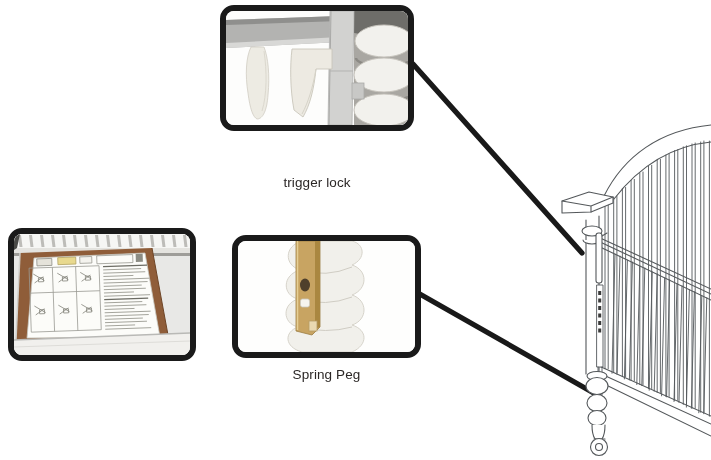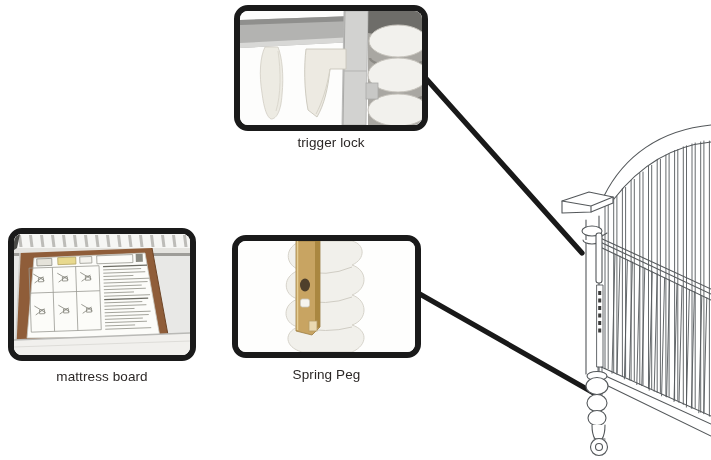--- a/index.html
+++ b/index.html
@@ -12,21 +12,21 @@
   .photo-frame{
     border:6px solid var(--callout-border,#1a1a1a);
     border-radius:14px;background:#fff;line-height:0;
   }
   .photo{border-radius:8px;overflow:hidden;display:block;}
   .photo svg{display:block;}
   figcaption.caption{
     font-size:13.5px;color:var(--label-text,#2b2726);letter-spacing:.1px;
     line-height:1.1;text-align:center;
   }
-  #callout-trigger-lock{left:234px;top:5px;width:194px;}
+  #callout-trigger-lock{left:220px;top:5px;width:194px;gap:40px;}
   #callout-trigger-lock .caption{margin-top:5px;}
   #callout-mattress-board{left:8px;top:228px;width:188px;}
   #callout-mattress-board .caption{margin-top:9px;}
   #callout-spring-peg{left:232px;top:235px;width:189px;justify-content:center;}
   #callout-spring-peg .caption{margin-top:10px;}
 </style>
 </head>
 <body>
 
 <div class="canvas">
@@ -262,21 +262,20 @@
                 <line x1="90" y1="95.69999999999999" x2="136" y2="95.69999999999999"></line>
               </g>
           </g>
 
           <polygon points="0,106 176,99 176,121 0,121" fill="#f1f0ed"></polygon>
           <path d="M0,106 L176,99" stroke="#b9b9b6" stroke-width="1.5" fill="none"></path>
           <path d="M0,113 L176,107" stroke="#dddcd8" stroke-width="1" fill="none"></path>
         </svg>
       </div>
     </div>
-    <figcaption class="caption">mattress board</figcaption>
   </figure>
 
   <figure class="callout" id="callout-spring-peg">
     <div class="photo-frame">
       <div class="photo" style="width:177px;height:111px;">
         <svg width="177" height="111" viewBox="0 0 177 111" preserveAspectRatio="none">
           <rect x="0" y="0" width="177" height="111" fill="#fefefd"></rect>
 
           <path d="M64,0 C46,5 46,24 62,29 C44,34 44,54 60,58 C44,63 44,82 60,86 C46,91 46,106 64,111
                    L114,111 C130,104 130,89 114,84 C130,79 130,59 114,54 C130,48 130,29 114,24 C128,18 127,3 114,0 Z" fill="#f1f0eb" stroke="#d6d3ca" stroke-width="1"></path>

